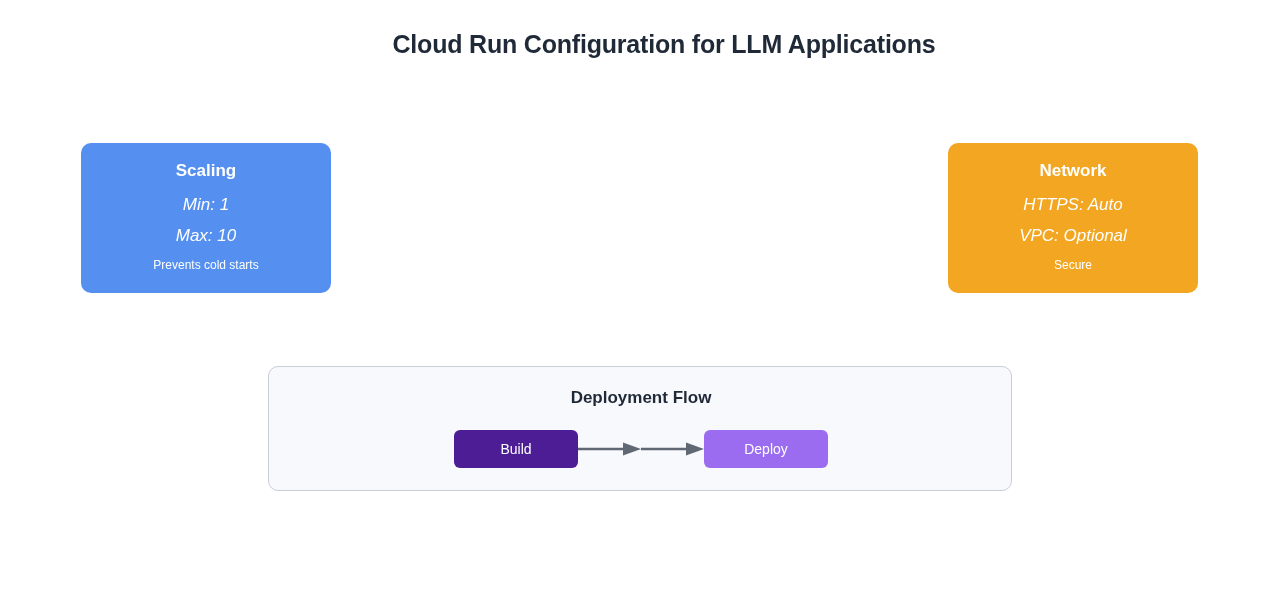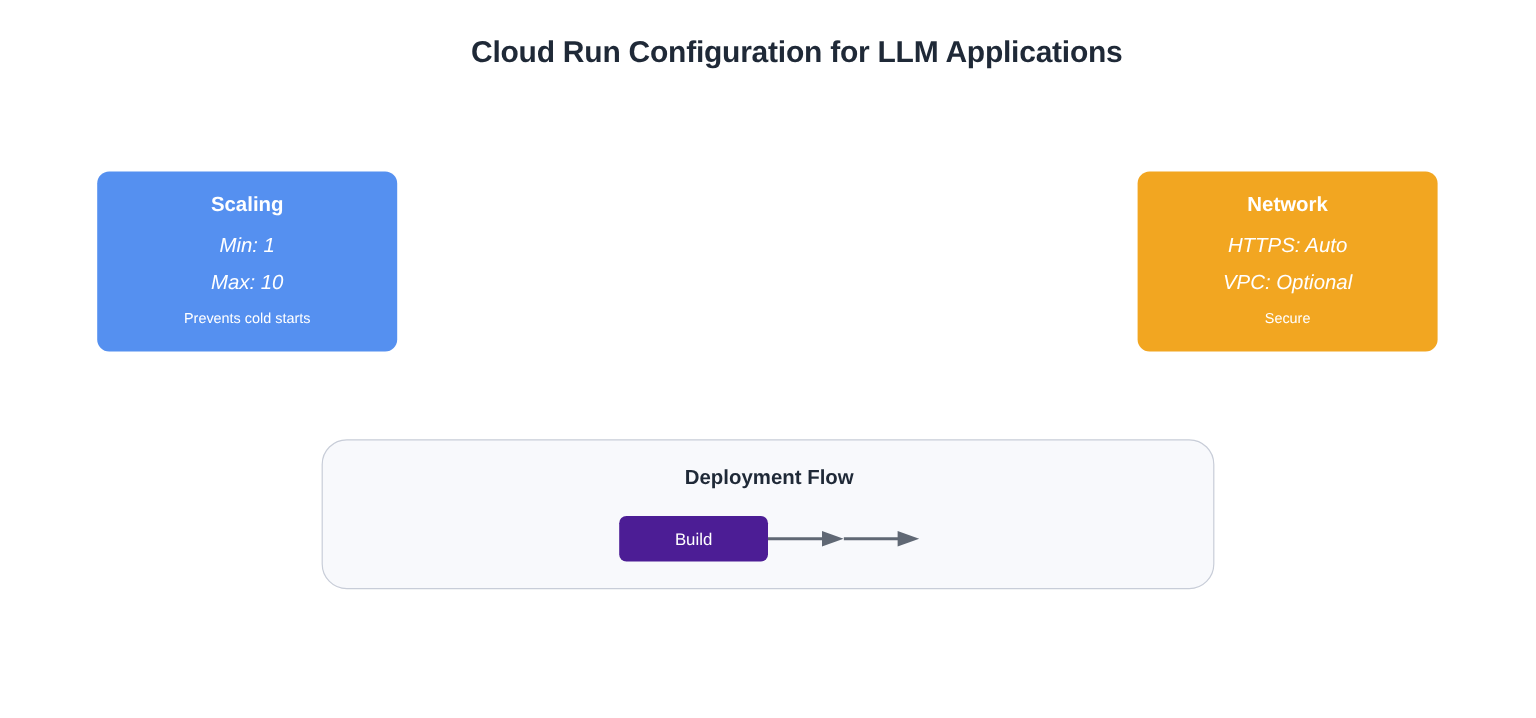--- a/index.html
+++ b/index.html
@@ -76,21 +76,21 @@
   
   .flow-panel {
     position: absolute;
     left: 268px;
     top: 366px;
     width: 744px;
     height: 125px;
     box-sizing: border-box;
     background: #f8f9fc;
     border: 1px solid #c8cdd8;
-    border-radius: 21px;
+    border-radius: 10px;
   }
   .flow-title {
     position: absolute;
     left: 0;
     top: 21px;
     width: 744px;
     text-align: center;
     font-size: 17px;
     font-weight: bold;
     color: #1f2937;
@@ -161,15 +161,18 @@
       <line class="arrow-line" x1="0" y1="8" x2="47" y2="8" stroke-width="2.5" stroke="#606874"></line>
       <polygon class="arrow-head" points="45,1.5 63,8 45,14.5" fill="#606874"></polygon>
     </svg>
 
 
     <svg class="flow-arrow" viewBox="0 0 63 16">
       <line class="arrow-line" x1="0" y1="8" x2="47" y2="8" stroke-width="2.5" stroke="#606874"></line>
       <polygon class="arrow-head" points="45,1.5 63,8 45,14.5" fill="#606874"></polygon>
     </svg>
 
+    <div class="flow-node" style="background: rgb(155, 108, 240);">
+      <span>Deploy</span>
+    </div>
 
   </div>
 </div>
 
 </body></html>

